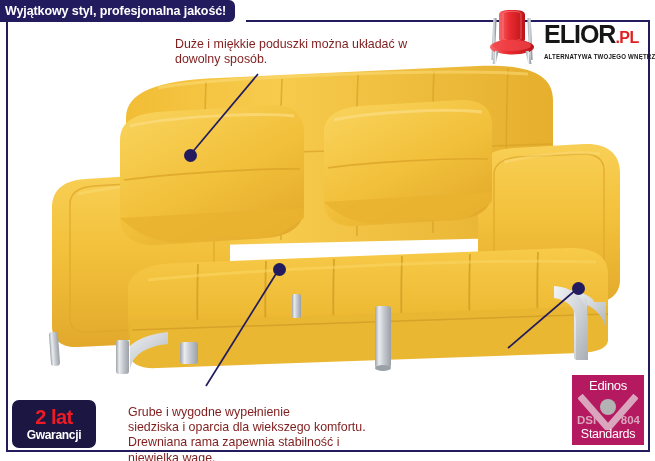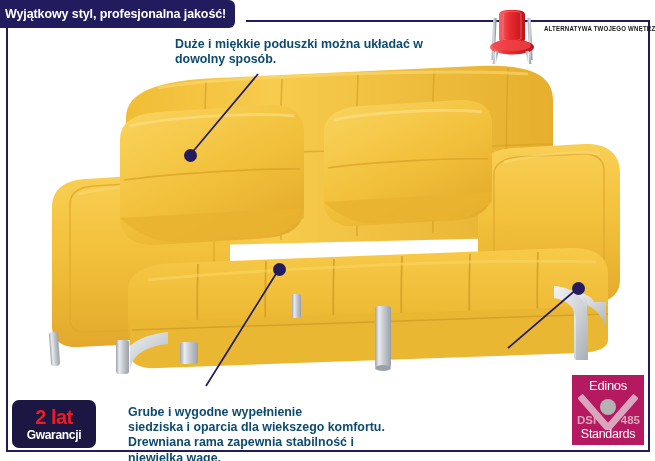--- a/index.html
+++ b/index.html
@@ -23,21 +23,21 @@
     position:absolute; left:0; top:0;
     background:#221c5e;
     color:#ffffff;
     font-weight:bold;
     font-size:12.5px;
     letter-spacing:-0.1px;
     padding:5px 9px 5px 5px;
     border-radius:0 6px 6px 0;
     line-height:13px;
     white-space:nowrap;
-    height:28px;
+    height:22px;
     display:flex; align-items:center;
   }
 
   
   .logo-wrap { position:absolute; left:482px; top:8px; width:166px; height:62px; }
   .logo-chair { position:absolute; left:0; top:0; width:60px; height:58px; }
   .logo-text  { position:absolute; left:62px; top:14px; width:104px; }
   .logo-elior {
     font-family:"Liberation Sans", sans-serif;
     font-weight:bold; font-size:25px; line-height:25px;
@@ -50,22 +50,22 @@
     letter-spacing:0.2px; margin-top:1px; white-space:nowrap;
     transform:scaleY(1.25); transform-origin:left top;
   }
 
   
   .photo { position:absolute; left:8px; top:22px; width:640px; height:426px; overflow:hidden; }
 
   
   .ann {
     position:absolute;
-    color:#0c4a6e;
-    font-weight:bold;
+    color:#7f1d1d;
+    font-weight:normal;
     font-size:12.4px;
     line-height:15.2px;
     white-space:pre-line;
   }
   #ann-cushions { left:175px; top:37px; width:300px; }
   #ann-filling  { left:128px; top:405px; width:320px; }
   #ann-legs     { left:437px; top:352px; width:140px; }
 
   .dot { position:absolute; width:13px; height:13px; border-radius:50%; background:#221c5e; }
 
@@ -271,33 +271,37 @@
       <path d="M17 7 C17 3 21 2 30 2 C39 2 43 3 43 7 L43 31 C43 34 39 35 30 35 C21 35 17 34 17 31 Z" fill="url(#redG)"></path>
       <path d="M21 6 C21 4 25 3.4 30 3.4 C35 3.4 39 4 39 6 L39 30 C39 32 35 32.6 30 32.6 C25 32.6 21 32 21 30 Z" fill="none" stroke="#ff9a9c" stroke-width="1" opacity="0.5"></path>
 
       <ellipse cx="30" cy="39" rx="22" ry="7.5" fill="url(#redG)"></ellipse>
       <ellipse cx="30" cy="37.4" rx="19" ry="5.6" fill="#f0464b" opacity="0.75"></ellipse>
 
       <path d="M15 43 L12 56" stroke="url(#legG)" stroke-width="3.2" fill="none"></path>
       <path d="M45 43 L48 56" stroke="url(#legG)" stroke-width="3.2" fill="none"></path>
     </svg>
     <div class="logo-text">
+      <div class="logo-elior">
+        <span>ELIOR</span>
+        <span class="logo-pl">.PL</span>
+      </div>
       <div class="logo-tag">ALTERNATYWA TWOJEGO WNĘTRZA</div>
     </div>
   </div>
 
   <div class="warranty">
     <div class="w1">2 lat</div>
     <div class="w2">Gwarancji</div>
   </div>
 
   <div class="edinos">
     <div class="ed-title">Edinos</div>
     <svg class="ed-v" viewBox="0 0 60 36">
       <path d="M2 2 L30 34 L58 2" fill="none" stroke="#d9a6be" stroke-width="7" stroke-linejoin="miter"></path>
       <circle cx="30" cy="13" r="8" fill="#b3b3b3"></circle>
     </svg>
     <div class="ed-dsi">DSI</div>
-    <div class="ed-804">485</div>
+    <div class="ed-804">804</div>
     <div class="ed-std">Standards</div>
   </div>
 
 </div>
 
 </body></html>

